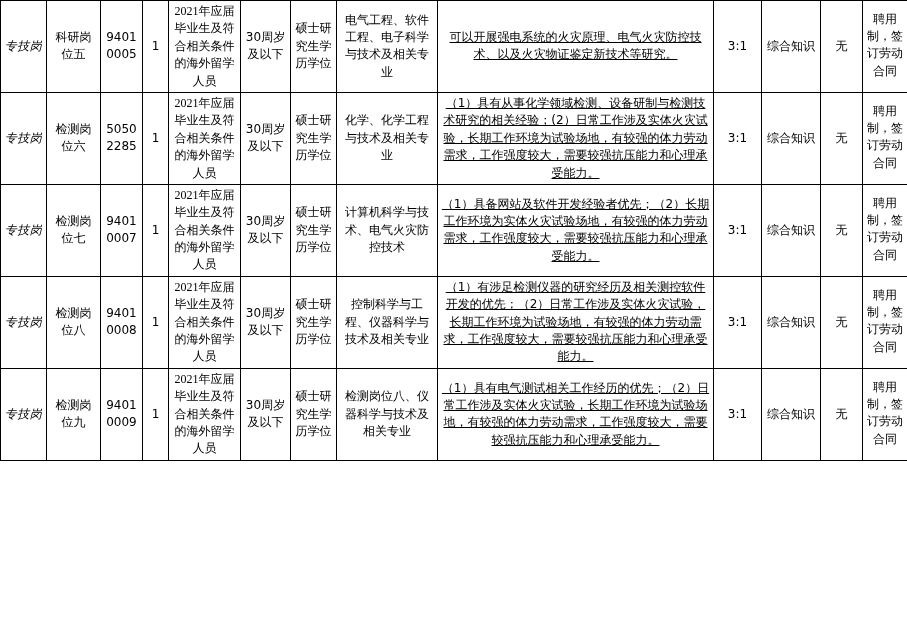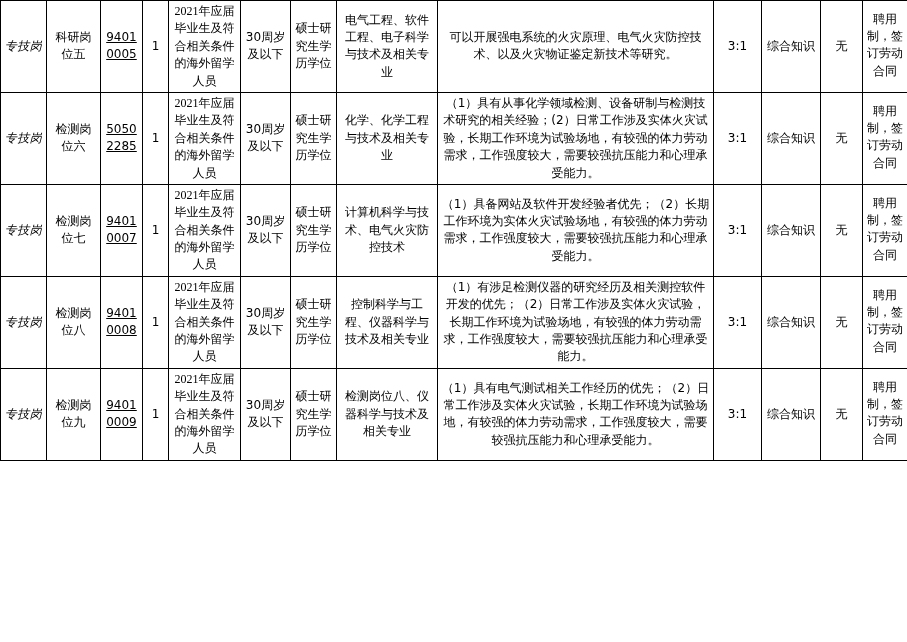--- a/index.html
+++ b/index.html
@@ -43,31 +43,32 @@
   col.c6 { width: 46px; }
   col.c7 { width: 101px; }
   col.c8 { width: 276px; }
   col.c9 { width: 48px; }
   col.c10 { width: 59px; }
   col.c11 { width: 42px; }
   col.c12 { width: 45px; }
 
   .cell-post { font-size: 12.5px; letter-spacing: 0.5px; line-height: 1.6; font-style: italic; }
   .cell-name { font-size: 12.5px; line-height: 1.6; }
-  .cell-code { font-size: 12.5px; line-height: 1.5; text-decoration: underline; }
+  .cell-code { font-size: 12.5px; line-height: 1.5; }
   .cell-num { font-size: 12.5px; }
   .cell-age { font-size: 12px; line-height: 1.5; }
   .cell-degree { font-size: 12px; line-height: 1.5; }
   .cell-major { font-size: 12px; line-height: 1.6; margin-top: 39px; }
   .cell-cond { font-size: 12px; line-height: 1.6; font-family: Liberation Serif, serif; }
   .cell-desc {
     font-size: 12px;
     line-height: 1.7;
     text-align: left;
     padding: 4px 6px;
+    text-decoration: underline;
   }
   .cell-ratio { font-size: 12.5px; }
   .cell-exam { font-size: 12px; line-height: 1.5; }
   .cell-other { font-size: 12.5px; }
   .cell-employ { font-size: 12px; line-height: 1.5; font-family: Liberation Mono, monospace; }
 </style>
 </head>
 <body>
 
 <div class="page">

